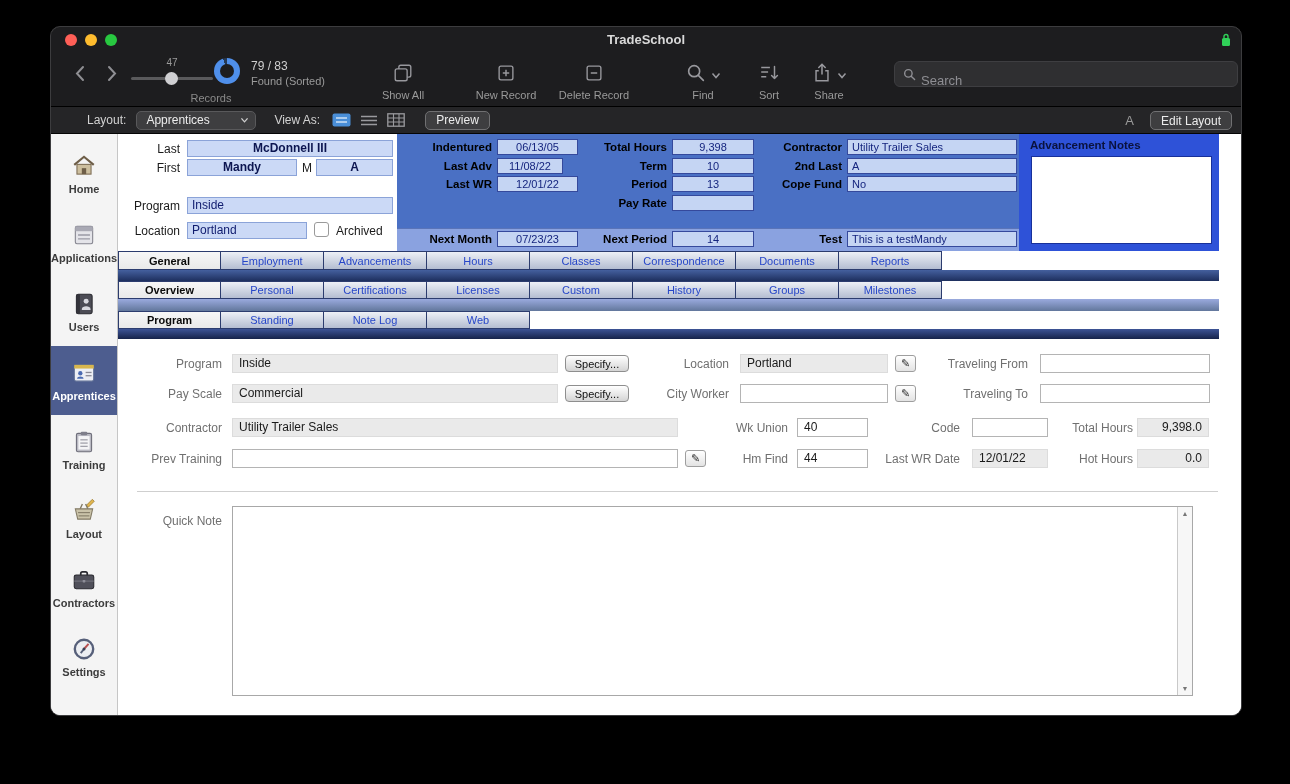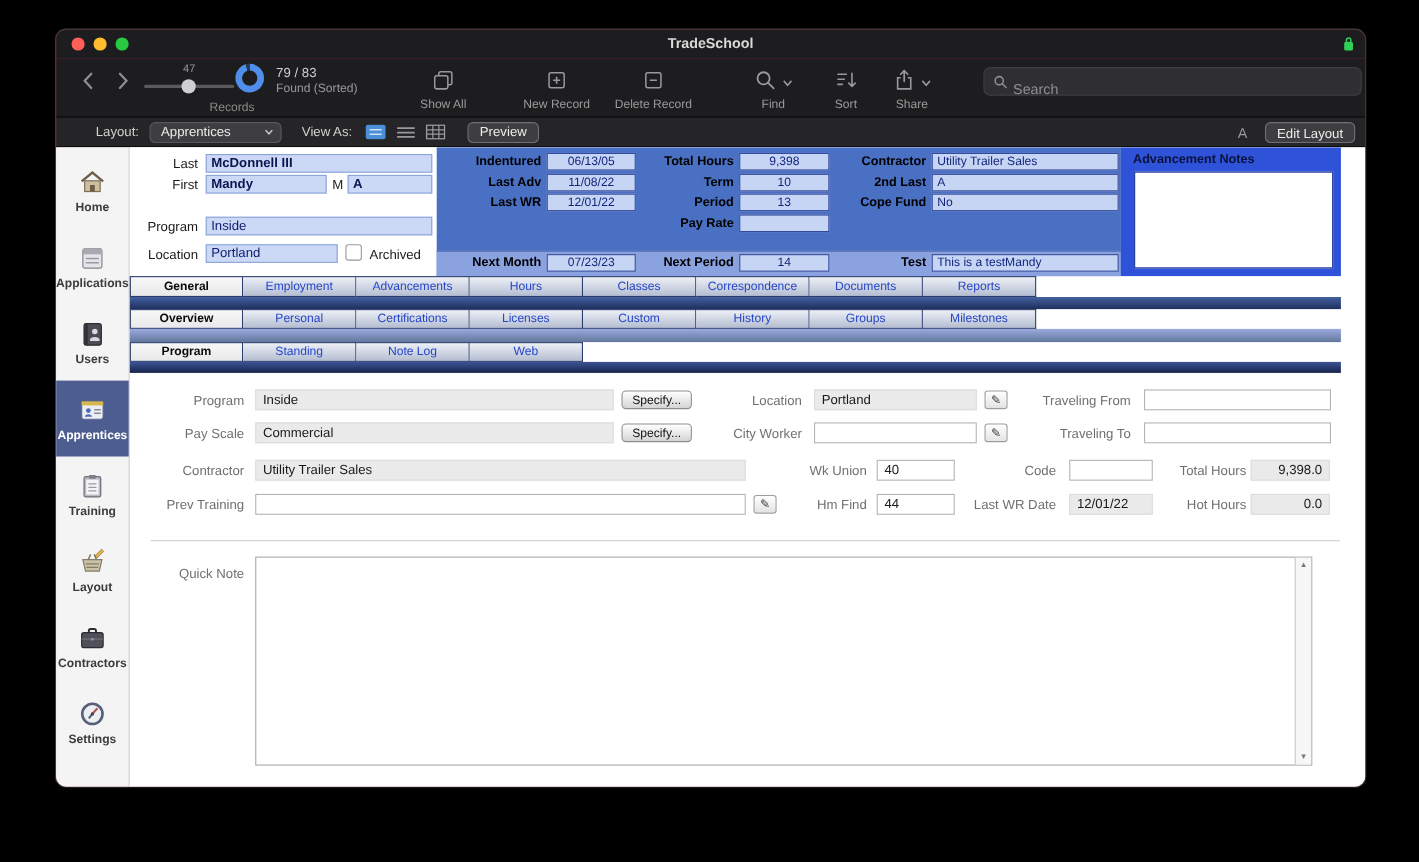--- a/index.html
+++ b/index.html
@@ -1,18 +1,18 @@
 <!DOCTYPE html>
 <html><head>
 <meta charset="utf-8">
 <style>
   * { margin:0; padding:0; box-sizing:border-box; }
   body { background:#000; font-family:"Liberation Sans", sans-serif; }
   .screen { position:relative; width:1290px; height:784px; background:#000; overflow:hidden; }
-  .window { position:absolute; left:50px; top:26px; width:1192px; height:690px; background:#be185d;
+  .window { position:absolute; left:50px; top:26px; width:1192px; height:690px; background:#404040;
             border-radius:10px; overflow:hidden; border:1px solid #3c3c3e; box-shadow:0 25px 60px rgba(0,0,0,.75); }
 
   
   .titlebar { position:relative; height:26px; background:#1d1d1f; }
   .traffic { position:absolute; left:14px; top:7px; display:flex; gap:8px; }
   .light { width:12px; height:12px; border-radius:50%; }
   .light.red { background:#ff5f57; } .light.yellow { background:#febc2e; } .light.green { background:#28c840; }
   .wtitle { position:absolute; left:0; right:0; top:0; height:26px; line-height:26px; text-align:center;
             color:#d9d9d9; font-size:13px; font-weight:bold; }
   .tb-badge { position:absolute; right:10px; top:6px; width:10px; height:14px; }
@@ -65,21 +65,21 @@
   .side-item.active { background:#4d5d8f; }
   .side-item.active .slabel { color:#ffffff; }
   .sicon { width:28px; height:26px; display:block; }
   .main { position:relative; flex:1; background:#fff; }
 
   
   .rh { position:absolute; left:0; top:0; width:1101px; height:117px; background:#fff; }
   .rh-lab { position:absolute; font-size:12px; color:#1a1a1a; text-align:right; white-space:nowrap; }
   .rh-f { position:absolute; height:17px; line-height:15px; font-size:12px; background:#cbd9f6;
           border:1px solid #8ba3d8; padding:0 4px; color:#101c6e; overflow:hidden; white-space:nowrap; }
-  .rh-f.bold { font-weight:bold; color:#0c1550; }
+  .rh-f.bold { font-weight:bold; color:#0c1550;text-align:center; }
   .checkbox { position:absolute; width:15px; height:15px; background:#fff; border:1px solid #9a9a9a; border-radius:3px; }
   .rh-mid { position:absolute; left:279px; top:0; bottom:0; width:622px; background:#4a70c4; }
   .rhm-lab { position:absolute; font-size:11.5px; font-weight:bold; color:#000; text-align:right; white-space:nowrap; }
   .rhm-f { position:absolute; height:16px; line-height:14px; font-size:11px; background:#c5d5f3;
            border:1px solid #35499c; color:#15257f; text-align:center; overflow:hidden; white-space:nowrap; }
   .rhm-f.txt { text-align:left; padding:0 4px; }
   .rh-band { position:absolute; left:0; right:0; top:94px; bottom:0; background:#8aa2e0; border-top:1px solid #5a74b8; }
   .rh-adv { position:absolute; left:901px; top:0; bottom:0; width:200px; background:#2e52d8; }
   .adv-title { position:absolute; left:11px; top:5px; font-size:11.5px; font-weight:bold; color:#0a123d; }
   .adv-box { position:absolute; left:12px; top:22px; width:181px; height:88px; background:#fff; border:1px solid #18309a; }
@@ -350,21 +350,21 @@
         <div class="rh-f" style="left:69px;top:63px;width:206px">Inside</div>
         <span class="rh-lab" style="left:0;top:90px;width:62px">Location</span>
         <div class="rh-f" style="left:69px;top:88px;width:120px">Portland</div>
         <div class="checkbox" style="left:196px;top:88px"></div>
         <span class="rh-lab" style="left:218px;top:90px;width:55px;text-align:left">Archived</span>
 
         <div class="rh-mid">
           <span class="rhm-lab" style="left:0;top:7px;width:95px">Indentured</span>
           <div class="rhm-f" style="left:100px;top:5px;width:81px">06/13/05</div>
           <span class="rhm-lab" style="left:0;top:26px;width:95px">Last Adv</span>
-          <div class="rhm-f" style="left:100px;top:24px;width:81px">11/08/22</div>
+          <div class="rhm-f" style="left:100px;top:24px;width:66px">11/08/22</div>
           <span class="rhm-lab" style="left:0;top:44px;width:95px">Last WR</span>
           <div class="rhm-f" style="left:100px;top:42px;width:81px">12/01/22</div>
 
           <span class="rhm-lab" style="left:130px;top:7px;width:140px">Total Hours</span>
           <div class="rhm-f" style="left:275px;top:5px;width:82px">9,398</div>
           <span class="rhm-lab" style="left:130px;top:26px;width:140px">Term</span>
           <div class="rhm-f" style="left:275px;top:24px;width:82px">10</div>
           <span class="rhm-lab" style="left:130px;top:44px;width:140px">Period</span>
           <div class="rhm-f" style="left:275px;top:42px;width:82px">13</div>
           <span class="rhm-lab" style="left:130px;top:63px;width:140px">Pay Rate</span>

